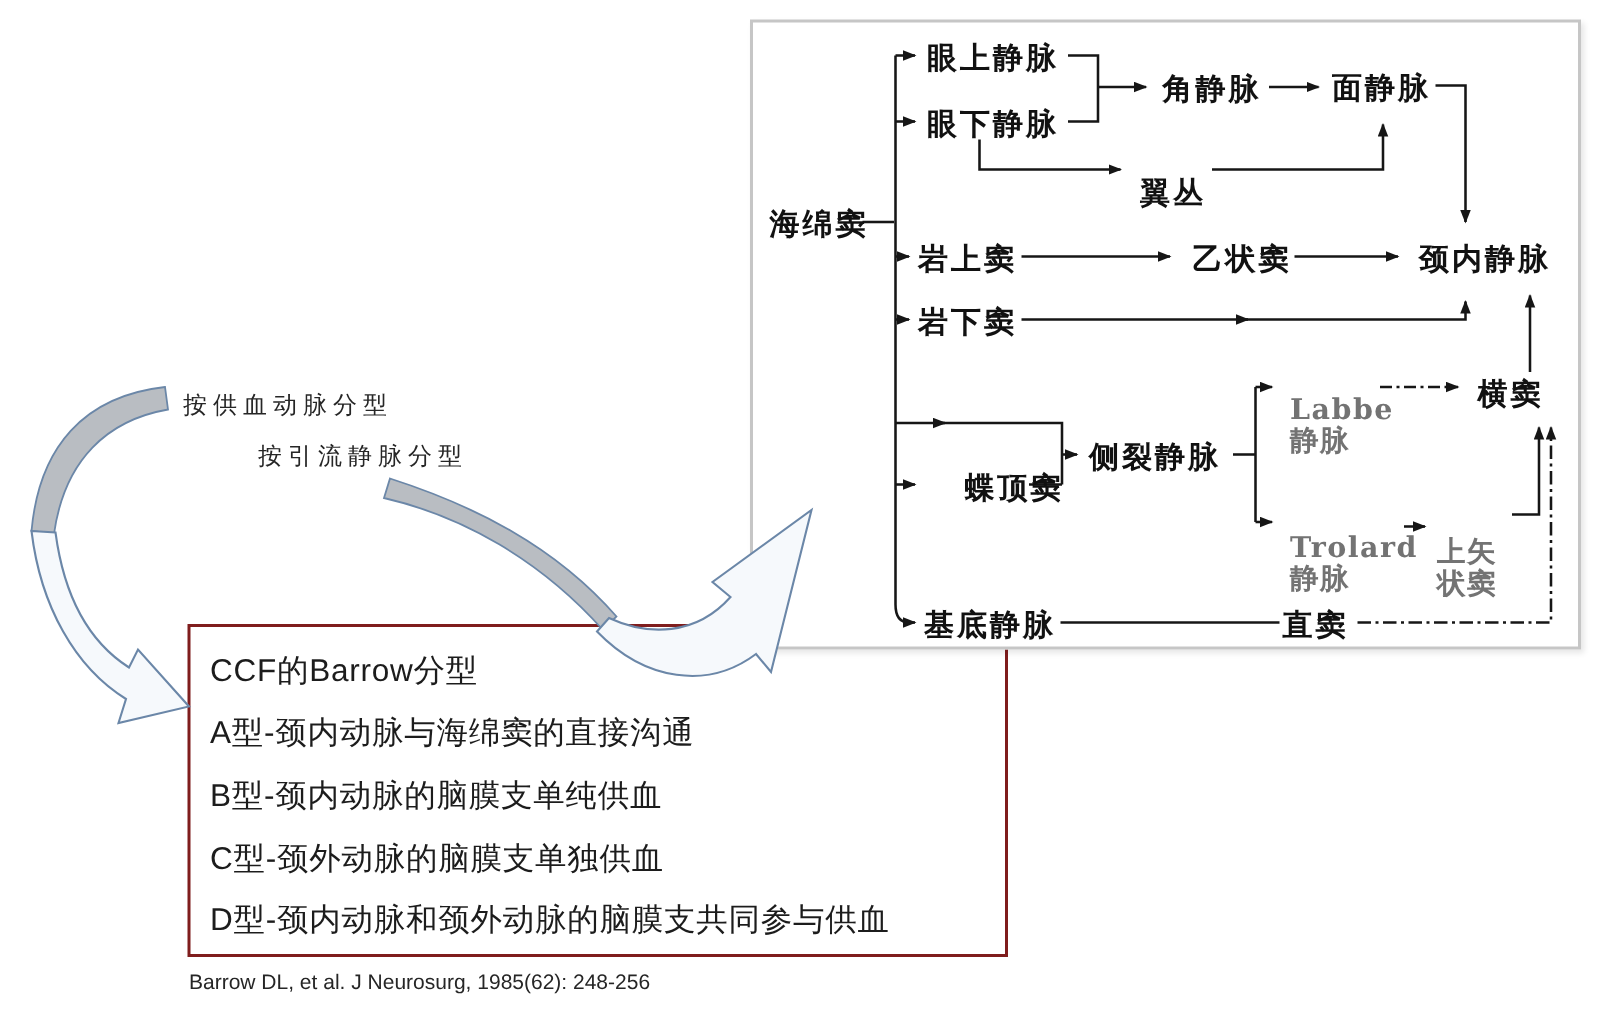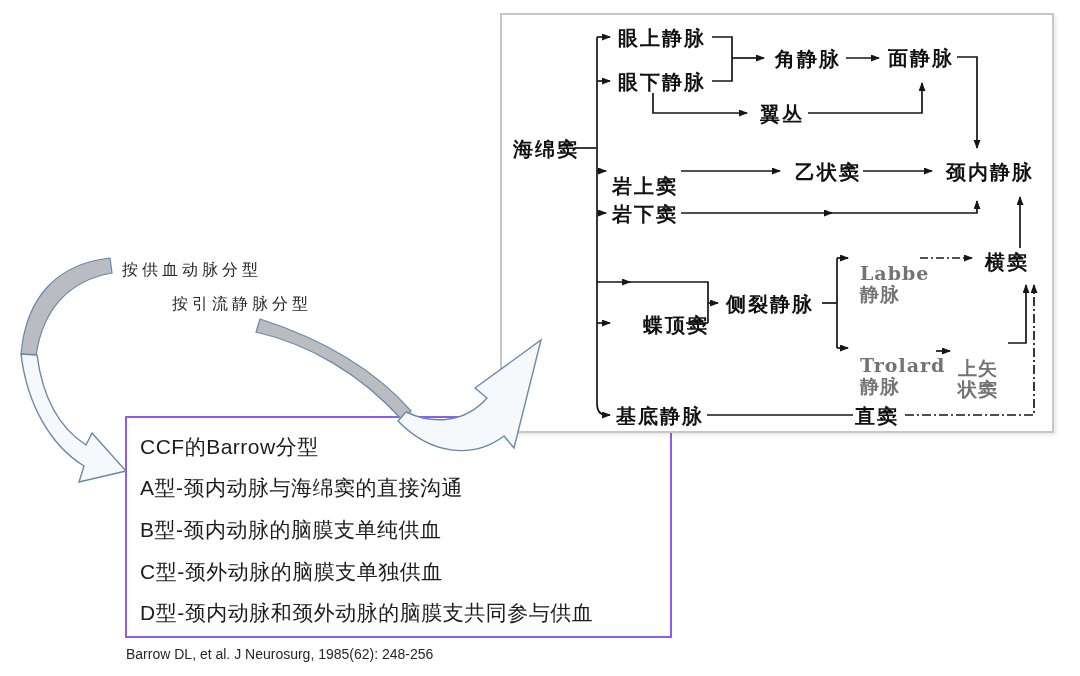--- a/index.html
+++ b/index.html
@@ -14,21 +14,21 @@
         font-weight:bold;color:#111;font-size:20px;letter-spacing:2px;white-space:nowrap;
         transform:translateY(-50%);line-height:1;}
   .flbl2{position:absolute;z-index:4;font-family:"DejaVu Serif","Liberation Serif",serif;
          font-weight:bold;color:#737373;font-size:19px;letter-spacing:1px;white-space:nowrap;
          line-height:21px;margin-top:24px;}
   
   .side-label{position:absolute;z-index:4;font-size:16px;letter-spacing:4px;color:#262626;
               white-space:nowrap;}
   
   .class-box{position:absolute;left:125px;top:416px;width:547px;height:222px;
-             border:2px solid #8b5cf6;box-sizing:border-box;background:#ffffff;z-index:1;
+             border:2px solid #7f1d1d;box-sizing:border-box;background:#ffffff;z-index:1;
              display:flex;flex-direction:column;justify-content:space-around;
              padding:8px 6px 2px 13px;}
   .class-row{font-size:21px;color:#1c1c1c;letter-spacing:0.5px;white-space:nowrap;}
   
   .cite-ma{position:absolute;left:775px;top:447px;z-index:4;font-size:17px;color:#333;
            letter-spacing:1px;white-space:nowrap;}
   .cite-barrow{position:absolute;left:126px;top:646px;z-index:4;font-size:14px;color:#262626;
                white-space:nowrap;}
 </style>
 </head>
@@ -97,22 +97,22 @@
       <path d="M256,332 C308,344 360,373 402,420 L411,411 C370,364 316,337 260,319 Z" fill="#b9bdc2" stroke="#6b87a8" stroke-width="1.2"></path>
       <path d="M398,421 C430,454 472,460 504,436 L514,448 L541,340 L475,388 L487,398 C464,424 432,424 406,412 Z" fill="#f6f9fc" stroke="#6b87a8" stroke-width="1.4"></path>
     </g>
   </svg>
 
   <div class="flbl" style="left:513px;top:149px">海绵窦</div>
   <div class="flbl" style="left:618px;top:38px">眼上静脉</div>
   <div class="flbl" style="left:618px;top:82px">眼下静脉</div>
   <div class="flbl" style="left:775px;top:59px">角静脉</div>
   <div class="flbl" style="left:888px;top:58px">面静脉</div>
-  <div class="flbl" style="left:760px;top:114px">翼丛</div>
-  <div class="flbl" style="left:612px;top:186px">岩上窦</div>
+  <div class="flbl" style="left:760px;top:128px">翼丛</div>
+  <div class="flbl" style="left:612px;top:172px">岩上窦</div>
   <div class="flbl" style="left:795px;top:172px">乙状窦</div>
   <div class="flbl" style="left:946px;top:172px">颈内静脉</div>
   <div class="flbl" style="left:612px;top:214px">岩下窦</div>
   <div class="flbl" style="left:643px;top:325px">蝶顶窦</div>
   <div class="flbl" style="left:726px;top:304px">侧裂静脉</div>
   <div class="flbl2" style="left:860px;top:239px"><span>Labbe</span><br>
     <span>静脉</span></div>
   <div class="flbl" style="left:985px;top:262px">横窦</div>
   <div class="flbl2" style="left:860px;top:331px"><span>Trolard</span><br>
     <span>静脉</span></div>

